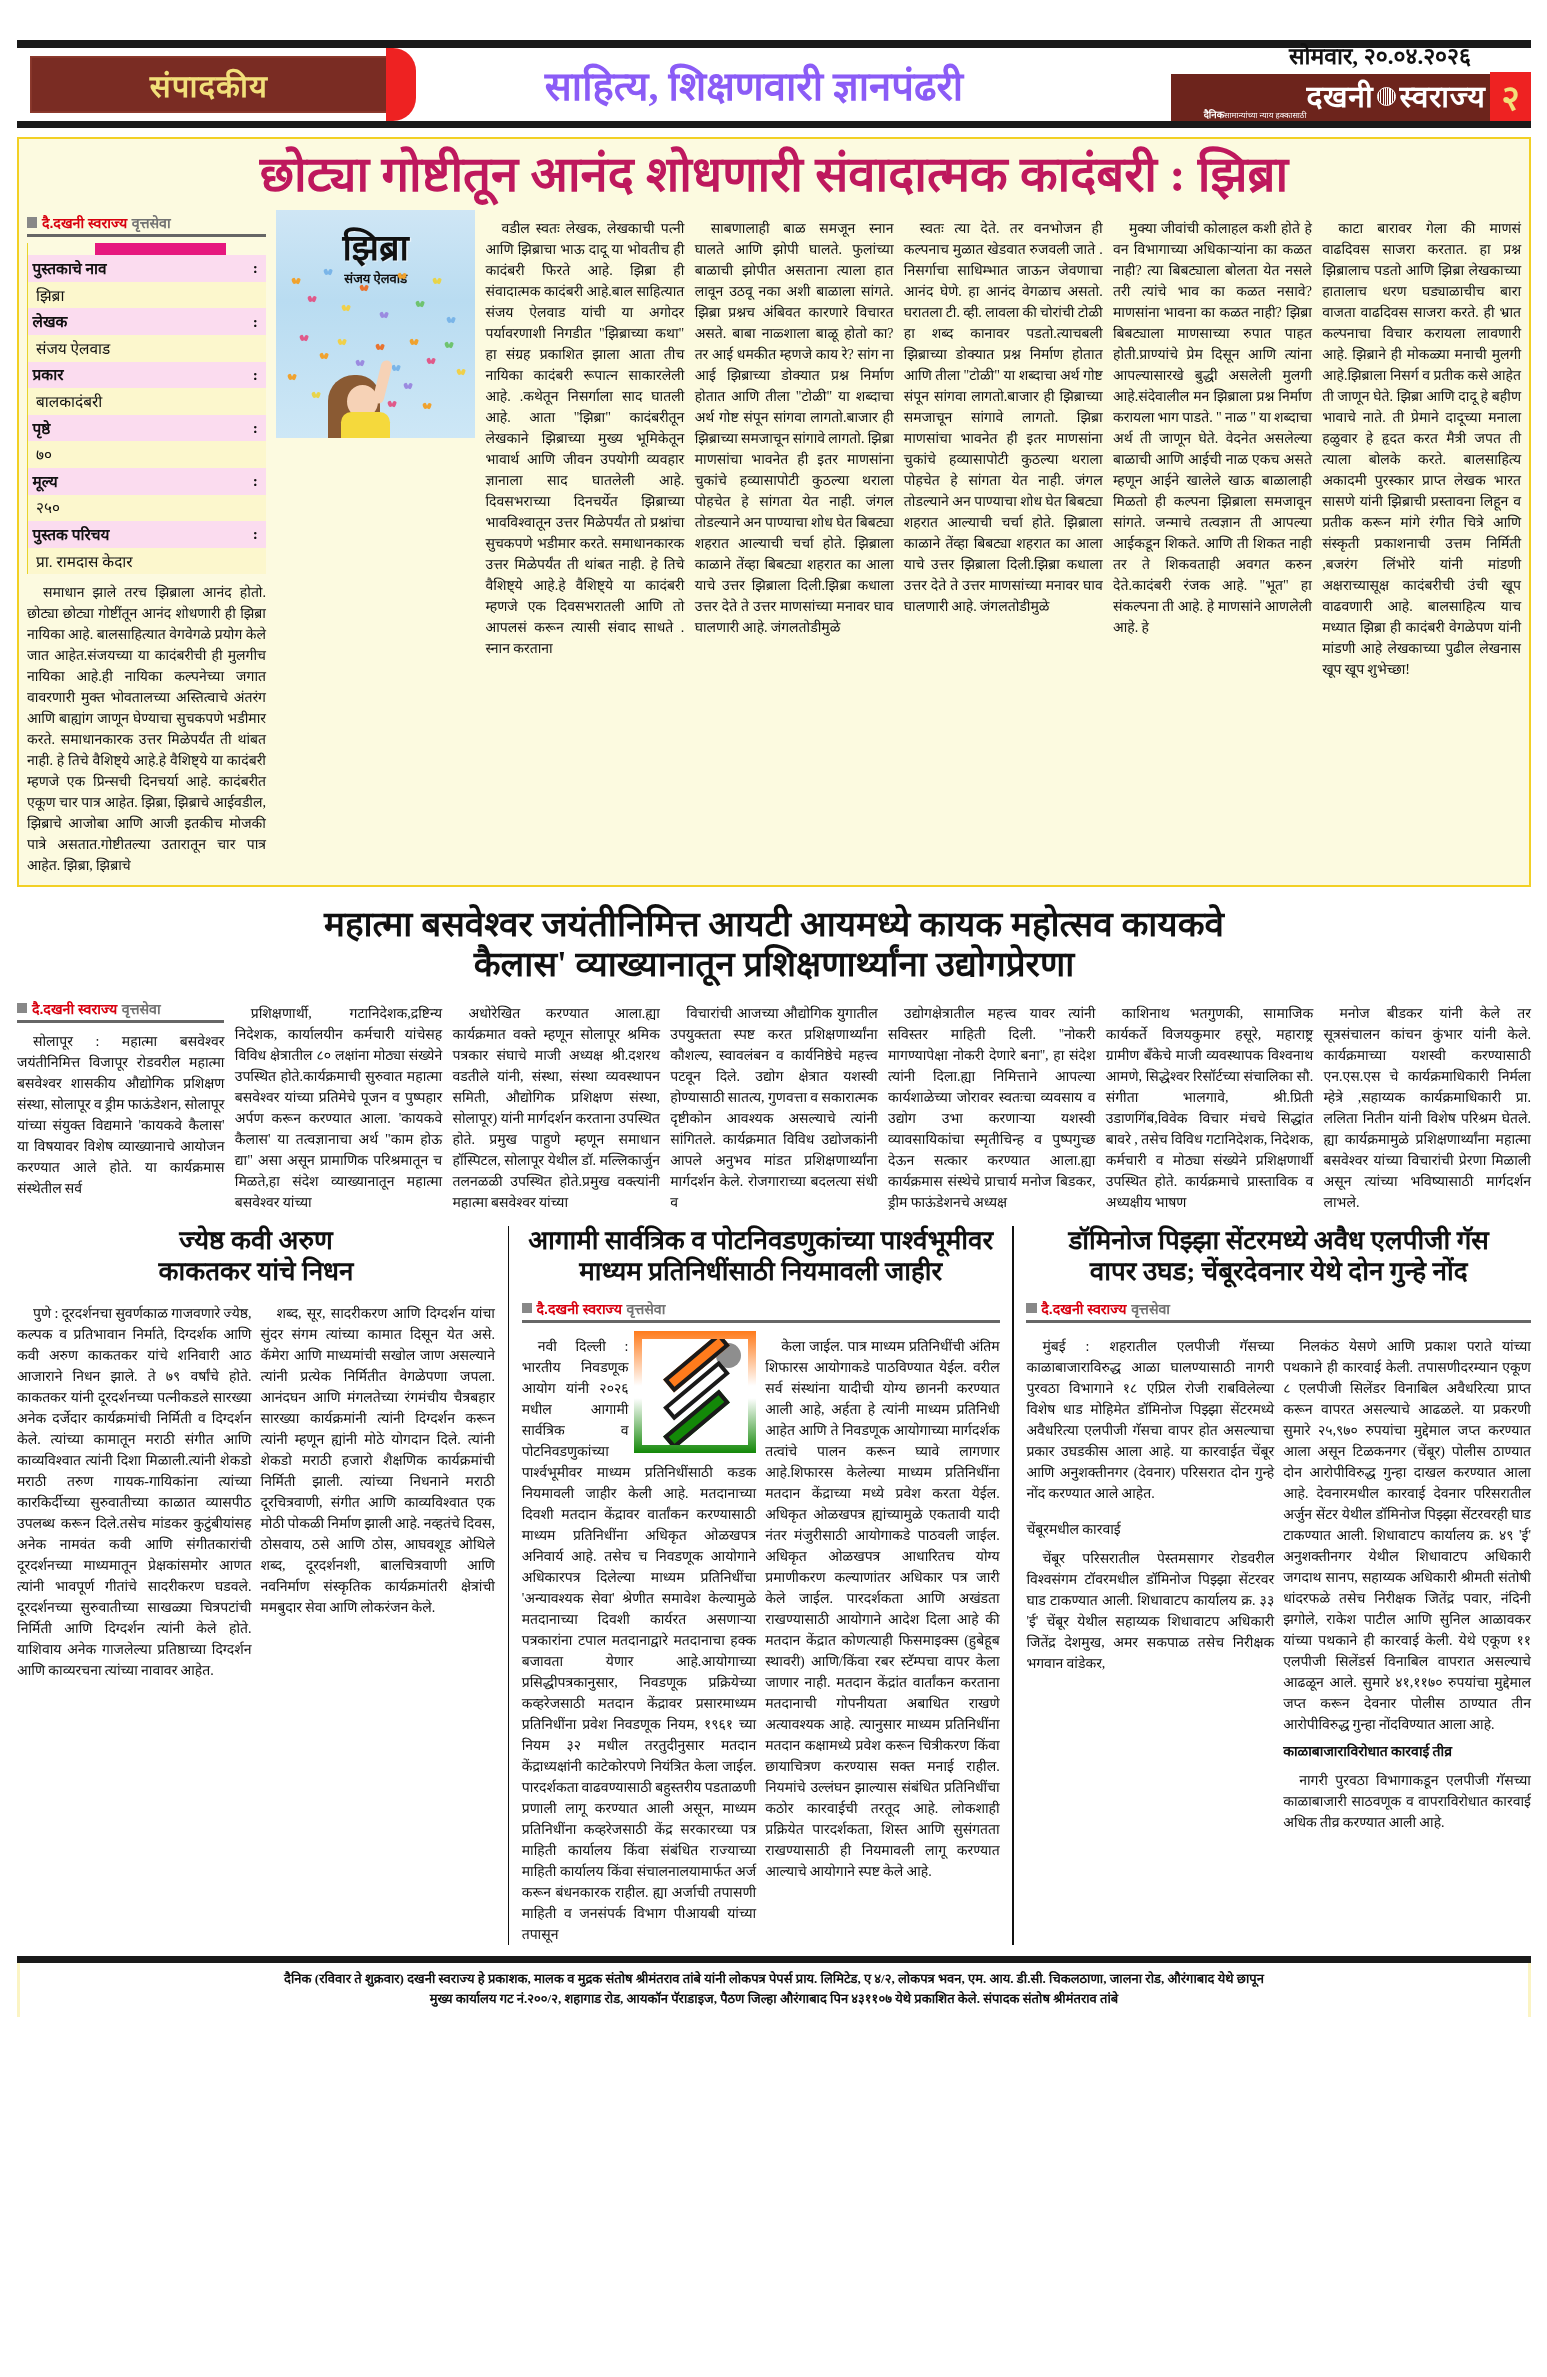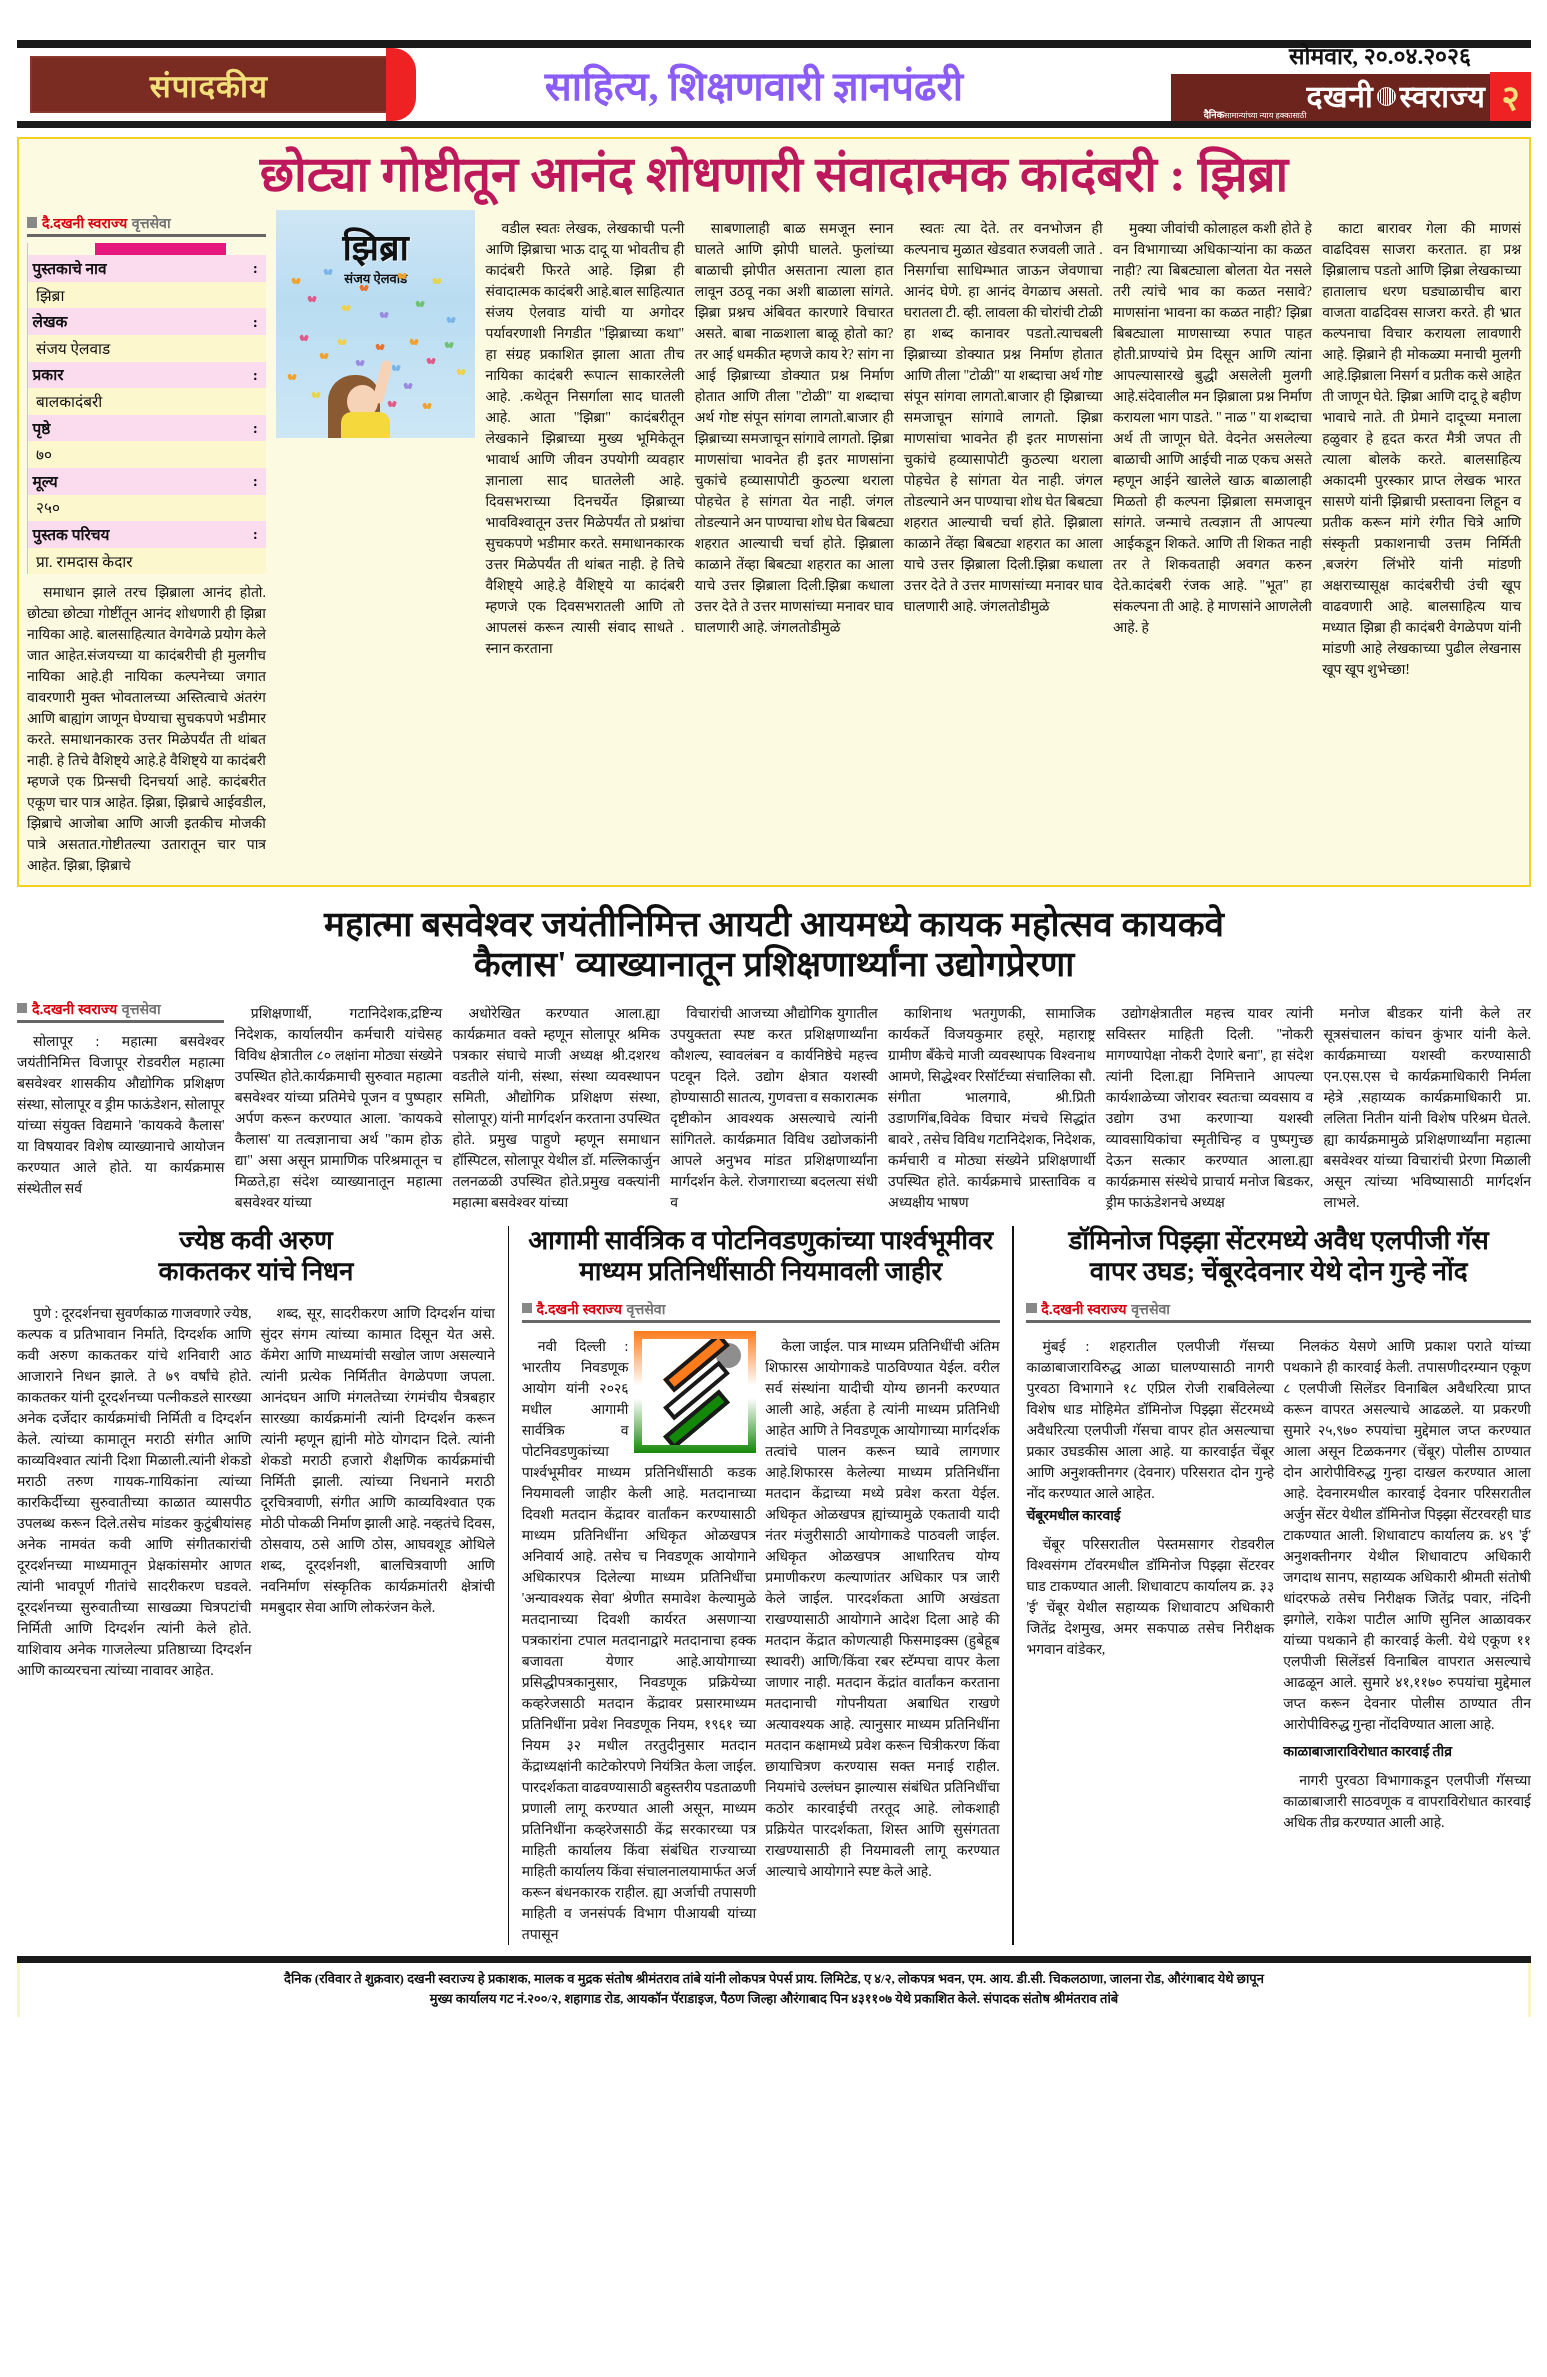--- a/index.html
+++ b/index.html
@@ -476,26 +476,26 @@
           <p>अधोरेखित करण्यात आला.ह्या कार्यक्रमात वक्ते म्हणून सोलापूर श्रमिक पत्रकार संघाचे माजी अध्यक्ष श्री.दशरथ वडतीले यांनी, संस्था, संस्था व्यवस्थापन समिती, औद्योगिक प्रशिक्षण संस्था, सोलापूर) यांनी मार्गदर्शन करताना उपस्थित होते. प्रमुख पाहुणे म्हणून समाधान हॉस्पिटल, सोलापूर येथील डॉ. मल्लिकार्जुन तलनळळी उपस्थित होते.प्रमुख वक्त्यांनी महात्मा बसवेश्वर यांच्या</p>
         </div>
       </div>
       <div class="art2-col">
         <div class="bodytext">
           <p>विचारांची आजच्या औद्योगिक युगातील उपयुक्तता स्पष्ट करत प्रशिक्षणार्थ्यांना कौशल्य, स्वावलंबन व कार्यनिष्ठेचे महत्त्व पटवून दिले. उद्योग क्षेत्रात यशस्वी होण्यासाठी सातत्य, गुणवत्ता व सकारात्मक दृष्टीकोन आवश्यक असल्याचे त्यांनी सांगितले. कार्यक्रमात विविध उद्योजकांनी आपले अनुभव मांडत प्रशिक्षणार्थ्यांना मार्गदर्शन केले. रोजगाराच्या बदलत्या संधी व</p>
         </div>
       </div>
       <div class="art2-col">
         <div class="bodytext">
+          <p>उद्योगक्षेत्रातील महत्त्व यावर त्यांनी सविस्तर माहिती दिली. ''नोकरी मागण्यापेक्षा नोकरी देणारे बना'', हा संदेश त्यांनी दिला.ह्या निमित्ताने आपल्या कार्यशाळेच्या जोरावर स्वतःचा व्यवसाय व उद्योग उभा करणाऱ्या यशस्वी व्यावसायिकांचा स्मृतीचिन्ह व पुष्पगुच्छ देऊन सत्कार करण्यात आला.ह्या कार्यक्रमास संस्थेचे प्राचार्य मनोज बिडकर, ड्रीम फाऊंडेशनचे अध्यक्ष</p>
+        </div>
+      </div>
+      <div class="art2-col">
+        <div class="bodytext">
           <p>काशिनाथ भतगुणकी, सामाजिक कार्यकर्ते विजयकुमार हसूरे, महाराष्ट्र ग्रामीण बँकेचे माजी व्यवस्थापक विश्वनाथ आमणे, सिद्धेश्वर रिसॉर्टच्या संचालिका सौ. संगीता भालगावे, श्री.प्रिती उडाणगिंब,विवेक विचार मंचचे सिद्धांत बावरे , तसेच विविध गटानिदेशक, निदेशक, कर्मचारी व मोठ्या संख्येने प्रशिक्षणार्थी उपस्थित होते. कार्यक्रमाचे प्रास्ताविक व अध्यक्षीय भाषण</p>
-        </div>
-      </div>
-      <div class="art2-col">
-        <div class="bodytext">
-          <p>उद्योगक्षेत्रातील महत्त्व यावर त्यांनी सविस्तर माहिती दिली. ''नोकरी मागण्यापेक्षा नोकरी देणारे बना'', हा संदेश त्यांनी दिला.ह्या निमित्ताने आपल्या कार्यशाळेच्या जोरावर स्वतःचा व्यवसाय व उद्योग उभा करणाऱ्या यशस्वी व्यावसायिकांचा स्मृतीचिन्ह व पुष्पगुच्छ देऊन सत्कार करण्यात आला.ह्या कार्यक्रमास संस्थेचे प्राचार्य मनोज बिडकर, ड्रीम फाऊंडेशनचे अध्यक्ष</p>
         </div>
       </div>
       <div class="art2-col">
         <div class="bodytext">
           <p>मनोज बीडकर यांनी केले तर सूत्रसंचालन कांचन कुंभार यांनी केले. कार्यक्रमाच्या यशस्वी करण्यासाठी एन.एस.एस चे कार्यक्रमाधिकारी निर्मला म्हेत्रे ,सहाय्यक कार्यक्रमाधिकारी प्रा. ललिता नितीन यांनी विशेष परिश्रम घेतले. ह्या कार्यक्रमामुळे प्रशिक्षणार्थ्यांना महात्मा बसवेश्वर यांच्या विचारांची प्रेरणा मिळाली असून त्यांच्या भविष्यासाठी मार्गदर्शन लाभले.</p>
         </div>
       </div>
     </div>
   </div>
 
@@ -568,21 +568,21 @@
         <span class="bn-red">दै.दखनी स्वराज्य</span>
         <span class="bn-blk">वृत्तसेवा</span>
       </div>
       <div class="byline-rule"></div>
       <div class="bcols">
         <div class="bcol">
           <div class="bodytext">
             <p>मुंबई : शहरातील एलपीजी गॅसच्या काळाबाजाराविरुद्ध आळा घालण्यासाठी नागरी पुरवठा विभागाने १८ एप्रिल रोजी राबविलेल्या विशेष धाड मोहिमेत डॉमिनोज पिझ्झा सेंटरमध्ये अवैधरित्या एलपीजी गॅसचा वापर होत असल्याचा प्रकार उघडकीस आला आहे.
 या कारवाईत चेंबूर आणि अनुशक्तीनगर (देवनार) परिसरात दोन गुन्हे नोंद करण्यात आले आहेत.</p>
           </div>
-          <div class="bodytext" style="font-weight:bold;margin-top:1px">चेंबूरमधील कारवाई</div>
+          <div class="bodytext" style="font-weight:normal;margin-top:15px">चेंबूरमधील कारवाई</div>
           <div class="bodytext">
             <p>चेंबूर परिसरातील पेस्तमसागर रोडवरील विश्वसंगम टॉवरमधील डॉमिनोज पिझ्झा सेंटरवर घाड टाकण्यात आली. शिधावाटप कार्यालय क्र. ३३ 'ई' चेंबूर येथील सहाय्यक शिधावाटप अधिकारी जितेंद्र देशमुख, अमर सकपाळ तसेच निरीक्षक भगवान वांडेकर,</p>
           </div>
         </div>
         <div class="bcol">
           <div class="bodytext">
             <p>निलकंठ येसणे आणि प्रकाश पराते यांच्या पथकाने ही कारवाई केली. तपासणीदरम्यान एकूण ८ एलपीजी सिलेंडर विनाबिल अवैधरित्या प्राप्त करून वापरत असल्याचे आढळले. या प्रकरणी सुमारे २५,९७० रुपयांचा मुद्देमाल जप्त करण्यात आला असून टिळकनगर (चेंबूर) पोलीस ठाण्यात दोन आरोपीविरुद्ध गुन्हा दाखल करण्यात आला आहे. देवनारमधील कारवाई
 देवनार परिसरातील अर्जुन सेंटर येथील डॉमिनोज पिझ्झा सेंटरवरही घाड टाकण्यात आली. शिधावाटप कार्यालय क्र. ४९ 'ई' अनुशक्तीनगर येथील शिधावाटप अधिकारी जगदाथ सानप, सहाय्यक अधिकारी श्रीमती संतोषी धांदरफळे तसेच निरीक्षक जितेंद्र पवार, नंदिनी झगोले, राकेश पाटील आणि सुनिल आळावकर यांच्या पथकाने ही कारवाई केली. येथे एकूण ११ एलपीजी सिलेंडर्स विनाबिल वापरात असल्याचे आढळून आले. सुमारे ४१,११७० रुपयांचा मुद्देमाल जप्त करून देवनार पोलीस ठाण्यात तीन आरोपीविरुद्ध गुन्हा नोंदविण्यात आला आहे.</p>
           </div>
           <div class="bodytext" style="font-weight:bold;margin-top:5.7px">काळाबाजाराविरोधात कारवाई तीव्र</div>

